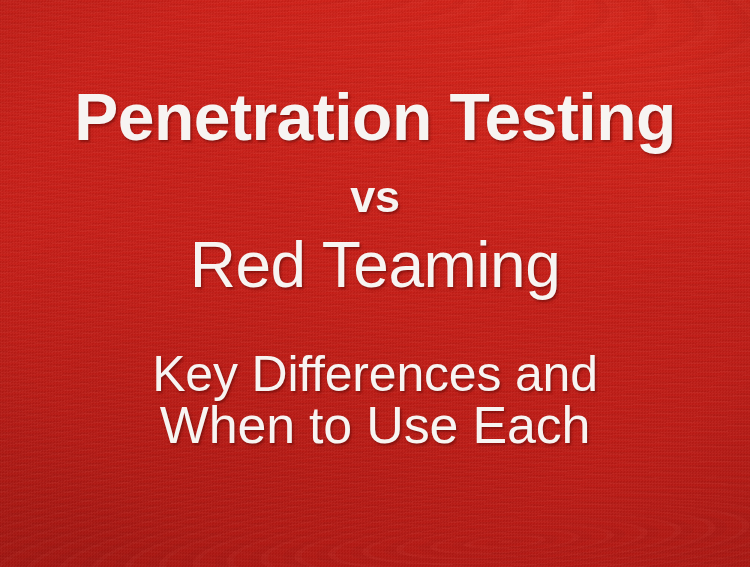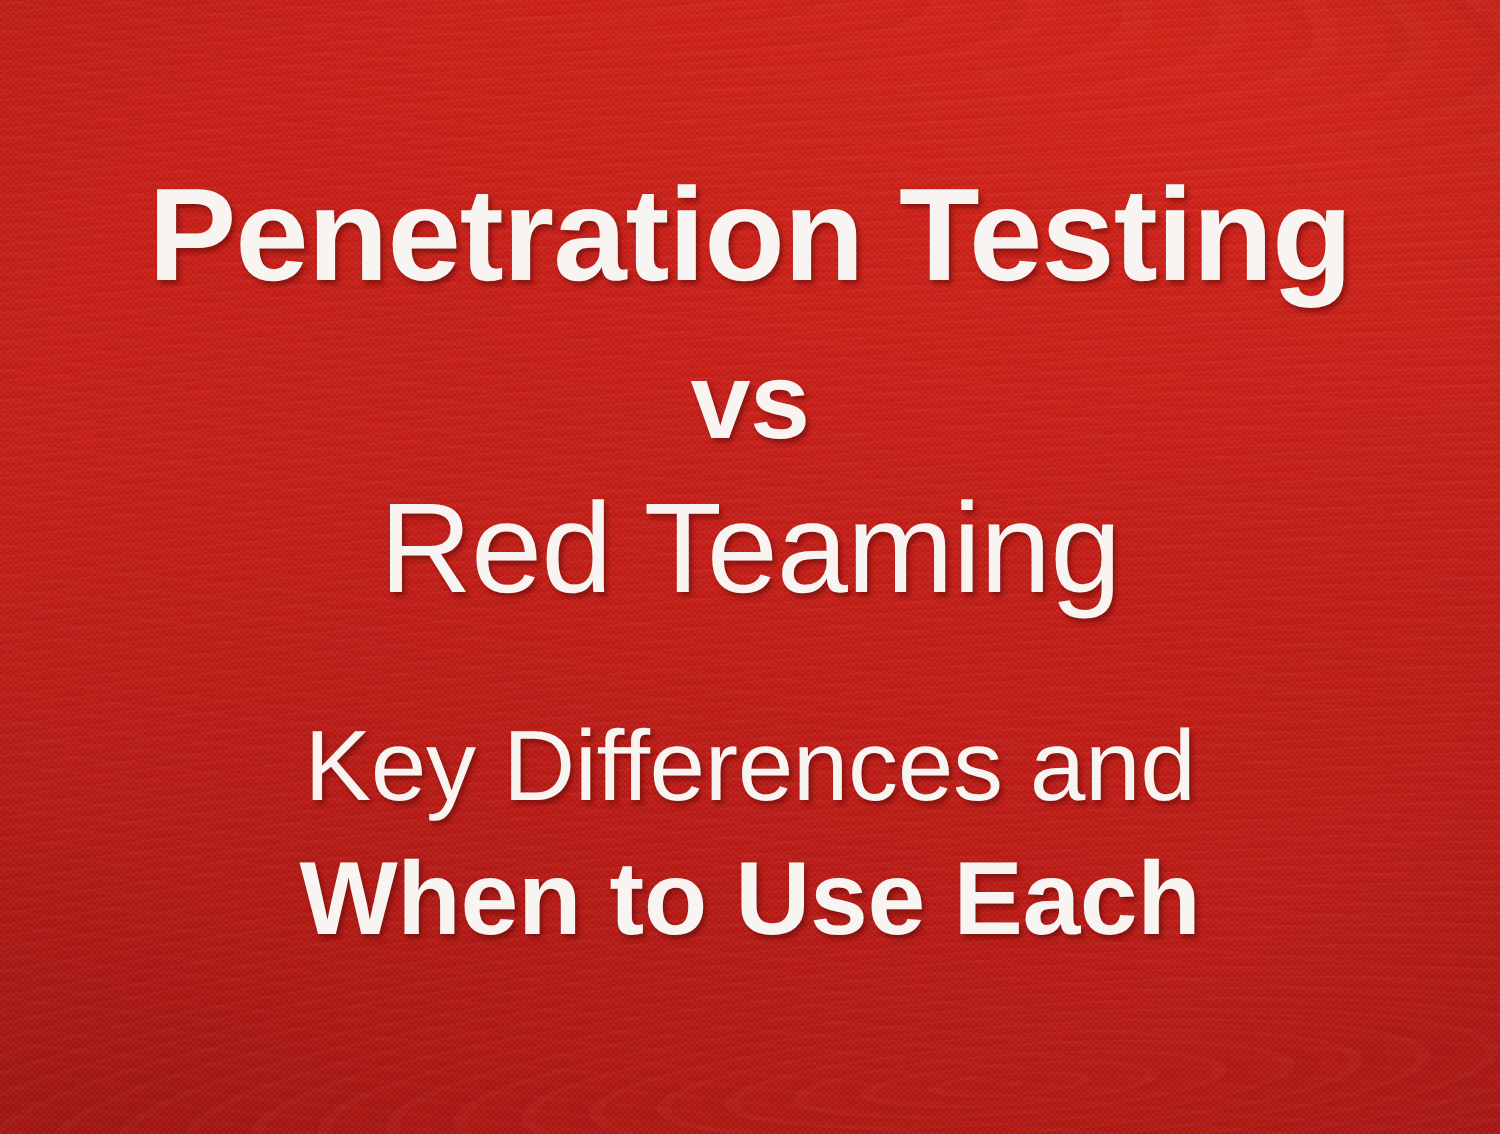--- a/index.html
+++ b/index.html
@@ -96,44 +96,44 @@
 
   .headline-1 {
     font-weight: 700;
     font-size: 66px;
     letter-spacing: -0.5px;
     margin-top: 84px;
   }
 
   .headline-vs {
     font-weight: 700;
-    font-size: 54px;
+    font-size: 45px;
     letter-spacing: -0.3px;
     margin-top: 24px;
   }
 
   .headline-2 {
     font-weight: 400;
     font-size: 64px;
     letter-spacing: -0.5px;
     margin-top: 14px;
   }
 
   .subhead-1 {
     font-weight: 400;
     font-size: 50px;
     letter-spacing: -0.2px;
     margin-top: 52px;
   }
 
   .subhead-2 {
-    font-weight: 700;
+    font-weight: 400;
     font-size: 52px;
     letter-spacing: -0.2px;
-    margin-top: 16px;
+    margin-top: 0;
   }
 </style>
 </head>
 <body>
 
 <div class="poster">
 
   <div class="bg-base"></div>
   <div class="bg-swirl"></div>
   <div class="bg-swirl2"></div>

